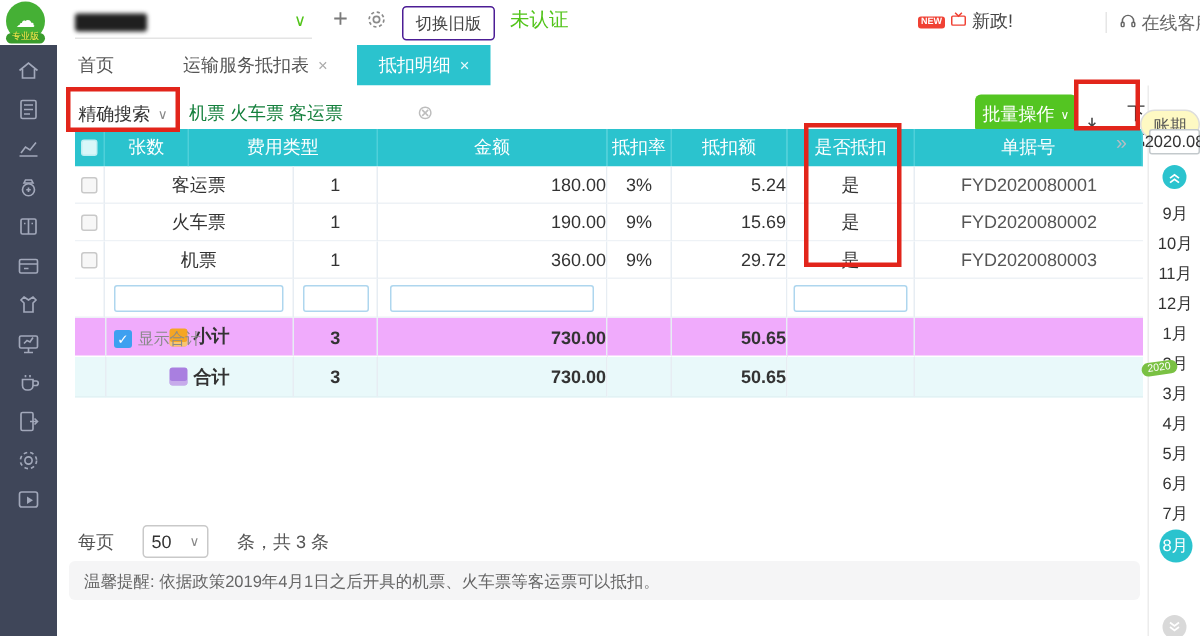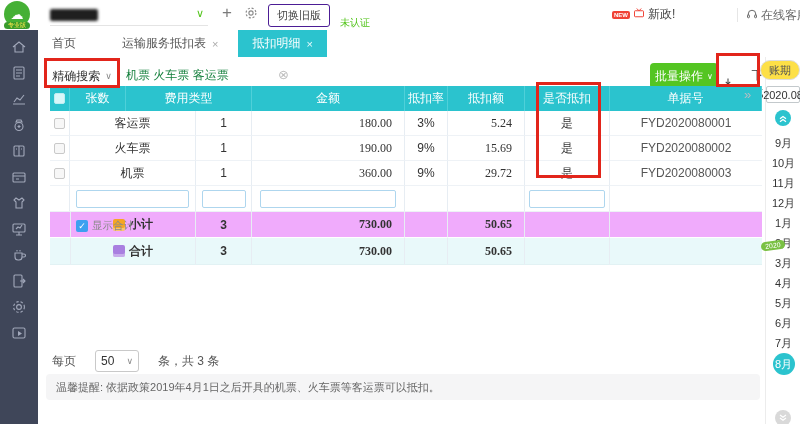--- a/index.html
+++ b/index.html
@@ -17,21 +17,21 @@
   .logo-band { position:absolute; left:0; bottom:0; width:26px; text-align:center;
     font-size:6px; color:#ffe94d; background:#3a9c2c; border-radius:4px; line-height:7px; }
   .company-wrap { position:absolute; left:50px; top:4px; width:158px; height:22px;
     border-bottom:1px solid #e4e4e4; display:flex; align-items:center; }
   .company-redacted { width:48px; height:12px; background:#1f1f1f; border-radius:2px; filter:blur(1.5px); }
   .company-caret { position:absolute; right:4px; top:3px; color:#52c41a; font-size:11px; }
   .tb-plus { position:absolute; left:218px; top:3px; font-size:17px; color:#7a7a7a; width:18px; text-align:center; cursor:pointer; }
   .tb-gear { position:absolute; left:244px; top:6px; color:#8a8a8a; }
   .btn-old { position:absolute; left:268px; top:4px; border:1px solid #4c1d95; border-radius:3px;
     background:#fff; font-size:11px; color:#444; padding:3px 8px; }
-  .cert { position:absolute; left:340px; top:16px; font-size:10px; color:#52c41a;text-align:right; }
+  .cert { position:absolute; left:340px; top:4px; font-size:13px; color:#52c41a;text-align:right; }
   .newpolicy { position:absolute; left:612px; top:6px; display:flex; align-items:center; gap:3px; }
   .new-badge { background:#f04134; color:#fff; font-size:6px; font-weight:bold; padding:1px 2px; border-radius:2px; }
   .newpolicy-label { font-size:12px; color:#444; }
   .tb-divider { position:absolute; left:737px; top:8px; width:1px; height:14px; background:#e6e6e6; }
   .online { position:absolute; left:746px; top:7px; display:flex; align-items:center; gap:3px;
     color:#666; font-size:12px; white-space:nowrap; }
   
   .sidebar { position:absolute; left:0; top:30px; width:38px; height:394px; background:#3f4659;
     display:flex; flex-direction:column; align-items:center; padding-top:9px; gap:10px; }
   .side-ic { width:16px; height:16px; color:#a2a8ba; cursor:pointer; }
@@ -64,21 +64,21 @@
   .tr { display:flex; width:712px; }
   .td { border-right:1px solid #e7edf3; border-bottom:1px solid #eef2f6; display:flex;
     align-items:center; justify-content:center; font-size:12px; color:#333; overflow:hidden; }
   .tr.head .td { background:#2bc3ce; color:#fff; border-right:1px solid #4fd0d9; border-bottom:none; height:25px; }
   .tr.data .td { height:25px; background:#fff; }
   .tr.filter .td { height:26px; background:#fff; }
   .tr.sum .td { height:26px; background:#f0abfc; border-bottom:1px solid #fff; }
   .tr.total .td { height:27px; background:#e9f9fa; border-bottom:1px solid #e2f2f4; }
   .c0{width:20px;} .c1{width:126px;} .c2{width:56px;} .c3{width:153px;}
   .c4{width:43px;} .c5{width:77px;} .c6{width:85px;} .c7{width:152px; border-right:none;}
-  .num-r { justify-content:flex-end; padding-right:12px;font-family:Liberation Serif, serif; }
+  .num-r { justify-content:flex-end; padding-right:0; }
   .doc-no { color:#555; }
   .cb { width:11px; height:11px; border:1px solid #c9c9c9; border-radius:2px; background:#f7f7f7; cursor:pointer; }
   .tr.head .cb { border-color:#bfeef2; background:#d9f7f9; }
   .f-input { width:90%; height:18px; border:1px solid #aed6ee; border-radius:2px; background:#fff; outline:none; }
   .c2 .f-input { width:80%; }
   .bold { font-weight:bold; }
   .showtotal { display:flex; align-items:center; gap:4px; font-size:10.5px; color:#8a8a8a;
     position:absolute; left:26px; cursor:pointer; }
   .cb-checked { width:12px; height:12px; background:#3da0f0; border-radius:2px; color:#fff;
     font-size:9px; line-height:12px; text-align:center; }
@@ -91,22 +91,22 @@
   .pager { position:absolute; left:14px; top:293px; display:flex; align-items:center; gap:19px;
     font-size:12px; color:#555; }
   .pager-select { border:1px solid #c9c9c9; border-radius:3px; height:22px; min-width:44px;
     display:flex; align-items:center; justify-content:space-between; padding:0 5px; gap:6px;
     background:#fff; cursor:pointer; color:#333; }
   .hint { position:absolute; left:8px; top:317px; width:714px; height:26px; background:#f5f5f6;
     border-radius:4px; display:flex; align-items:center; padding-left:10px; font-size:11px; color:#666; }
   
   .rpanel { position:absolute; left:765px; top:57px; width:35px; height:367px; background:#fff;
     border-left:1px solid #ececec; }
-  .period-pill { position:absolute; left:-6px; top:3px; width:40px; height:20px; border:1px solid #ddd;
-    border-radius:10px; background:#fde047; font-size:11px; color:#555; display:flex;
+  .period-pill { position:absolute; left:-6px; top:16px; width:40px; height:20px; border:1px solid #ddd;
+    border-radius:10px; background:#fef9c3; font-size:11px; color:#555; display:flex;
     align-items:center; justify-content:center; }
   .period-box { position:absolute; left:0px; top:29px; width:34px; height:17px; border:1px solid #c3c9cc;
     border-radius:2px; font-size:11px; color:#333; display:flex; align-items:center; justify-content:center;
     background:#fff; }
   .circle-btn { position:absolute; left:9px; width:16px; height:16px; border-radius:50%;
     display:flex; align-items:center; justify-content:center; cursor:pointer; }
   .circle-up { top:53px; background:#2bc3ce; }
   .circle-down { top:353px; background:#d9d9d9; }
   .months { position:absolute; left:0; top:76px; width:35px; display:flex; flex-direction:column;
     align-items:center; }

